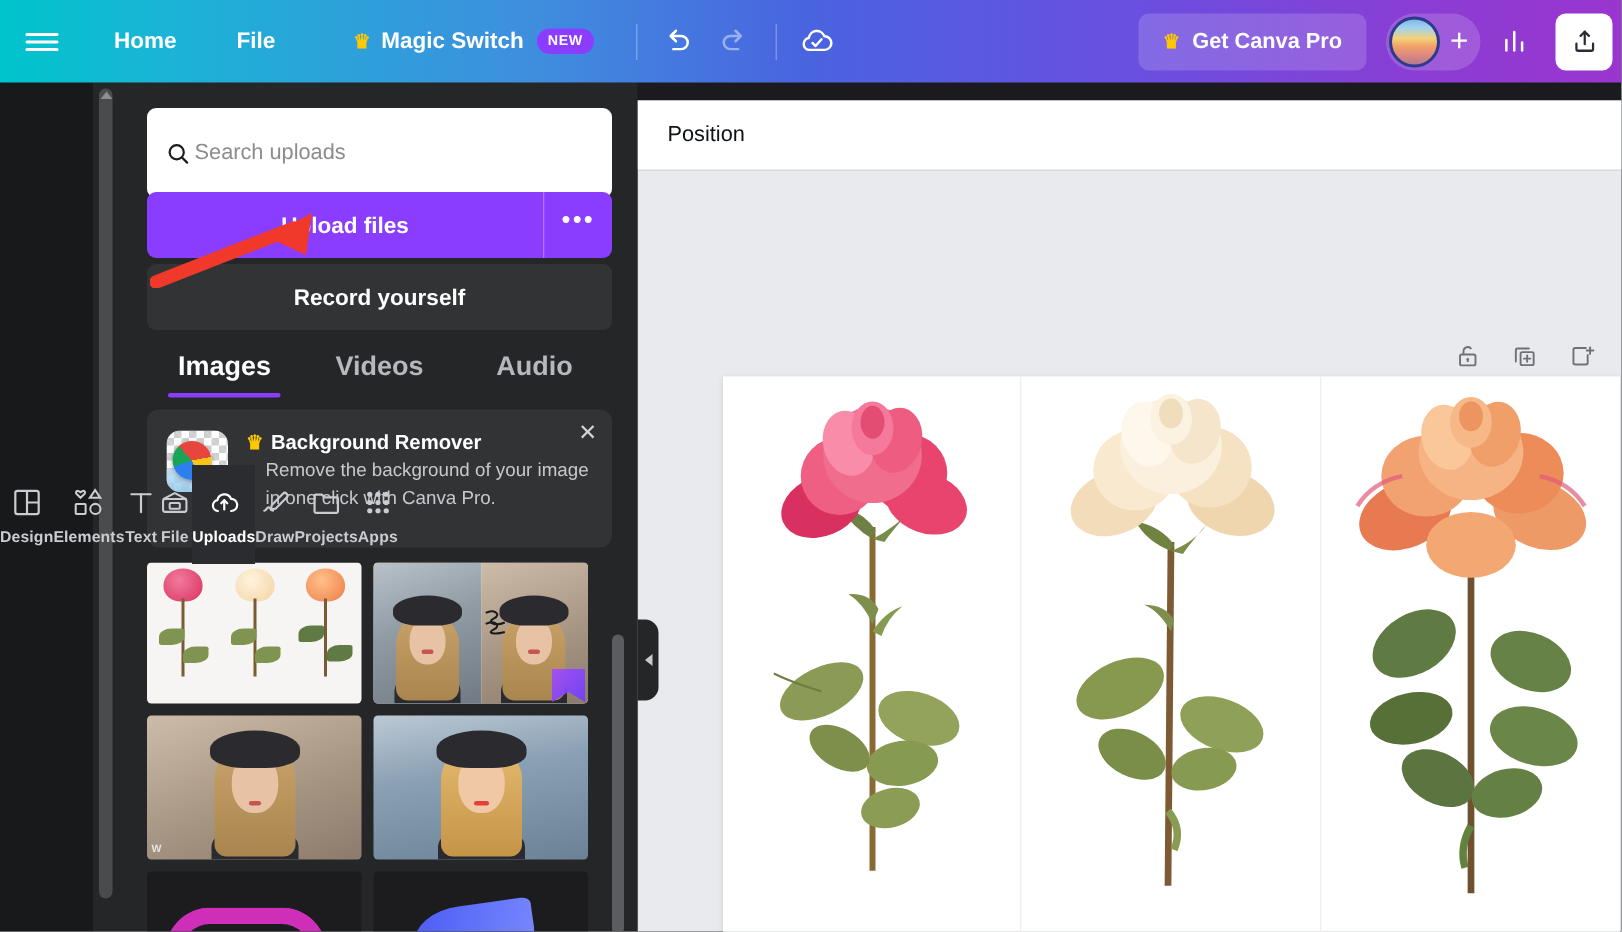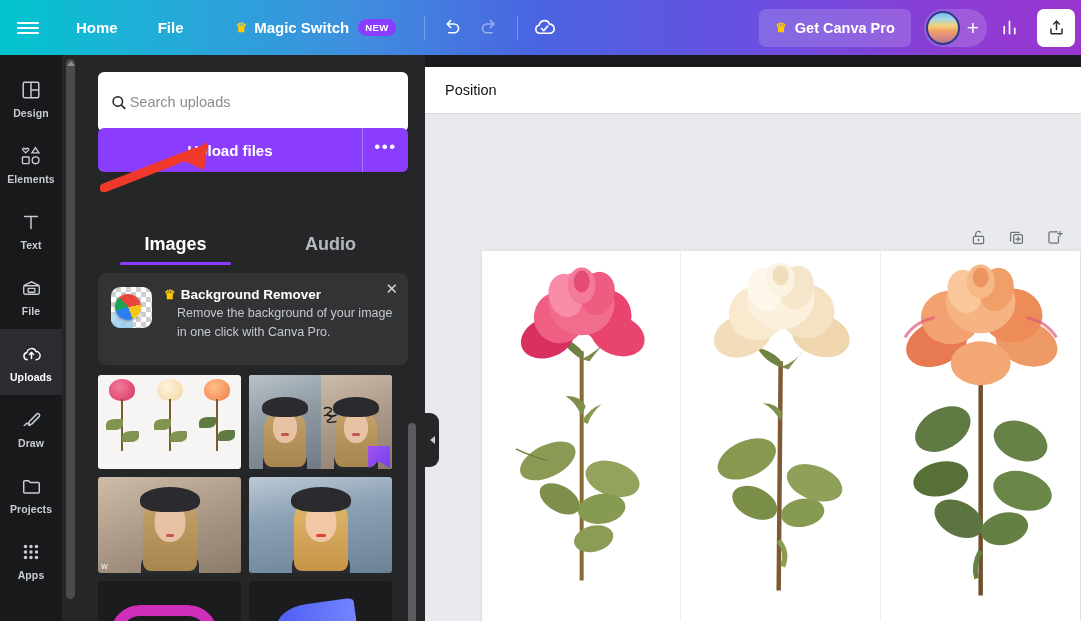--- a/index.html
+++ b/index.html
@@ -55,21 +55,21 @@
   }
   .plus{ color:#fff; font-size:21px; margin-left:7px; line-height:1; font-weight:300;}
   .share-btn{
     width:38px; height:38px; border-radius:7px; background:#fff;
     display:flex; align-items:center; justify-content:center; cursor:pointer; margin-left:6px;
   }
 
   
   .rail{
     position:absolute; left:0; top:55px; width:62px; height:566px;
-    background:#18191b; display:flex; flex-direction:column; align-items:center;
+    background:#18191b; display:flex; flex-direction:row; align-items:center;
     padding-top:10px; z-index:30;
   }
   .rail-item{
     width:62px; height:66px; display:flex; flex-direction:column; align-items:center;
     justify-content:center; gap:5px; cursor:pointer; color:#c9ccd1;
   }
   .rail-item.active{ background:#2b2c30; color:#fff; }
   .rail-label{ font-size:10.5px; font-weight:bold; letter-spacing:.1px; }
   .rail-ico{ height:24px; display:flex; align-items:center; justify-content:center; }
 
@@ -456,24 +456,30 @@
 
       <div class="upload-row">
         <div class="upload-btn">
           <span>Upload files</span>
         </div>
         <div class="upload-more">
           <span>•••</span>
         </div>
       </div>
 
+      <div class="record-btn">
+        <span>Record yourself</span>
+      </div>
 
       <div class="tabs">
         <div class="tab active">
           <span>Images</span>
+        </div>
+        <div class="tab">
+          <span>Videos</span>
         </div>
         <div class="tab">
           <span>Audio</span>
         </div>
       </div>
 
       <div class="promo">
         <div class="promo-ico">
           <div class="gl"></div>
             <div class="ball"></div>

